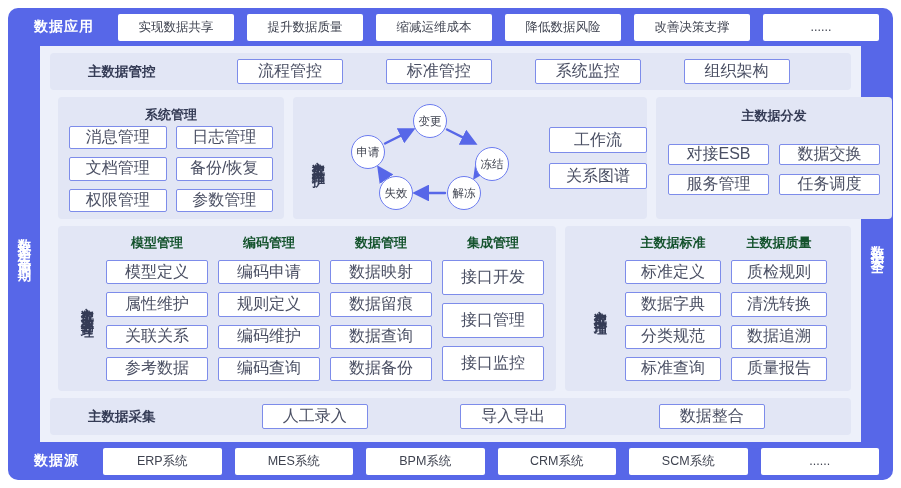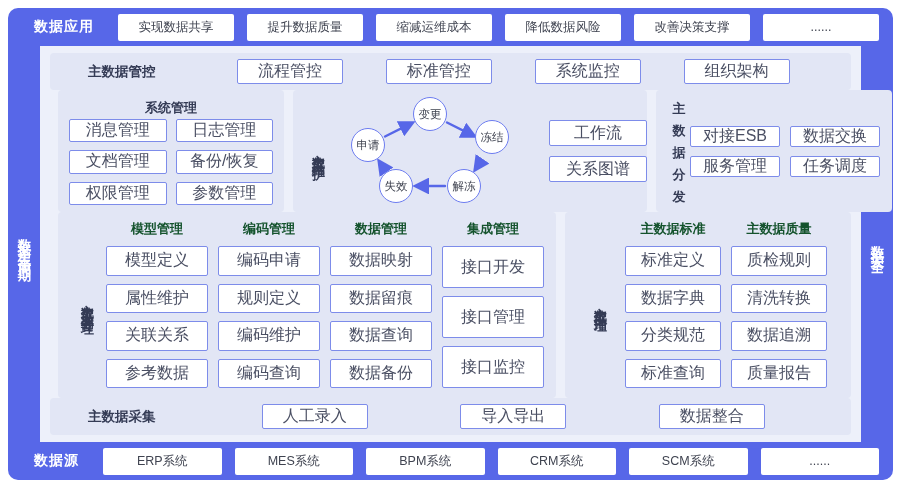--- a/index.html
+++ b/index.html
@@ -26,21 +26,21 @@
   }
   
   .middle { flex:1; display:flex; min-height:0; }
   .vbar { flex:0 0 32px; display:flex; align-items:center; justify-content:center; }
   .vbar span {
     writing-mode:vertical-rl; color:#fff; font-weight:bold;
     font-size:13.5px; letter-spacing:5px;
   }
   .content {
     flex:1; background:#edf0fa; display:flex; flex-direction:column;
-    padding:7px 10px; min-width:0;
+    padding:7px 10px; gap:7px; min-width:0;
   }
   .panel { background:#e2e6f5; border-radius:4px; box-sizing:border-box; }
   .ptitle { font-weight:bold; font-size:13px; color:#343b55; }
   .vtitle {
     writing-mode:vertical-rl; font-weight:bold; font-size:13px;
     color:#343b55; letter-spacing:3px; align-self:center;
   }
   .obtn {
     background:#ffffff; border:1px solid #7d8cea; border-radius:2px;
     display:flex; align-items:center; justify-content:center;
@@ -61,21 +61,21 @@
   .flow { position:relative; width:190px; height:112px; margin-left:12px; flex:0 0 190px; }
   .flow svg { position:absolute; left:0; top:0; }
   .fnode {
     position:absolute; width:34px; height:34px; border-radius:50%;
     background:#fff; border:1px solid #6c7cf0; box-sizing:border-box;
     display:flex; align-items:center; justify-content:center;
     font-size:11.5px; color:#3f4350;
   }
   .maint-btns { display:flex; flex-direction:column; gap:10px; margin-left:20px; }
   .maint-btns .obtn { width:98px; height:26px; }
-  .panel-dist { flex:0 0 236px; padding:8px 12px; display:flex; flex-direction:row; }
+  .panel-dist { flex:0 0 236px; padding:8px 12px; display:flex; flex-direction:column; }
   .dist-grid { flex:1; display:grid; grid-template-columns:1fr 1fr; gap:9px 10px; align-content:center; }
   .dist-grid .obtn { height:21px; }
   
   .row-c { flex:1; display:flex; gap:9px; margin-left:8px; min-height:0; }
   .panel-biz { flex:0 0 498px; padding:8px 12px 10px 6px; display:flex; }
   .panel-biz .vtitle { margin:0 10px 0 14px; }
   .group-wrap { flex:1; display:flex; gap:10px; }
   .group { flex:1; display:flex; flex-direction:column; gap:8px; }
   .group-head { text-align:center; font-weight:bold; font-size:13px; color:#14532d; height:18px; line-height:18px; }
   .group .obtn { flex:1; }
@@ -140,21 +140,21 @@
                   <path d="M0,0 L7,3.5 L0,7 z" fill="#5767e8"></path>
                 </marker>
               </defs>
               <line x1="46" y1="41.5" x2="72.2" y2="28.4" stroke="#5767e8" stroke-width="2.4" stroke-linecap="round" marker-end="url(#ah)"></line>
               <line x1="108" y1="27.5" x2="134.2" y2="40.6" stroke="#5767e8" stroke-width="2.4" stroke-linecap="round" marker-end="url(#ah)"></line>
               <line x1="142.3" y1="65.7" x2="136.8" y2="73.7" stroke="#5767e8" stroke-width="2.4" stroke-linecap="round" marker-end="url(#ah)"></line>
               <line x1="106" y1="91" x2="78" y2="91" stroke="#5767e8" stroke-width="2.4" stroke-linecap="round" marker-end="url(#ah)"></line>
               <line x1="46.3" y1="75.3" x2="40.8" y2="67.3" stroke="#5767e8" stroke-width="2.4" stroke-linecap="round" marker-end="url(#ah)"></line>
             </svg>
             <div class="fnode" style="left:74px;top:2px;">变更</div>
-            <div class="fnode" style="left:136px;top:25px;">冻结</div>
+            <div class="fnode" style="left:136px;top:45px;">冻结</div>
             <div class="fnode" style="left:108px;top:74px;">解冻</div>
             <div class="fnode" style="left:40px;top:74px;">失效</div>
             <div class="fnode" style="left:12px;top:33px;">申请</div>
           </div>
           <div class="maint-btns">
             <div class="obtn">工作流</div>
             <div class="obtn">关系图谱</div>
           </div>
         </div>
 

